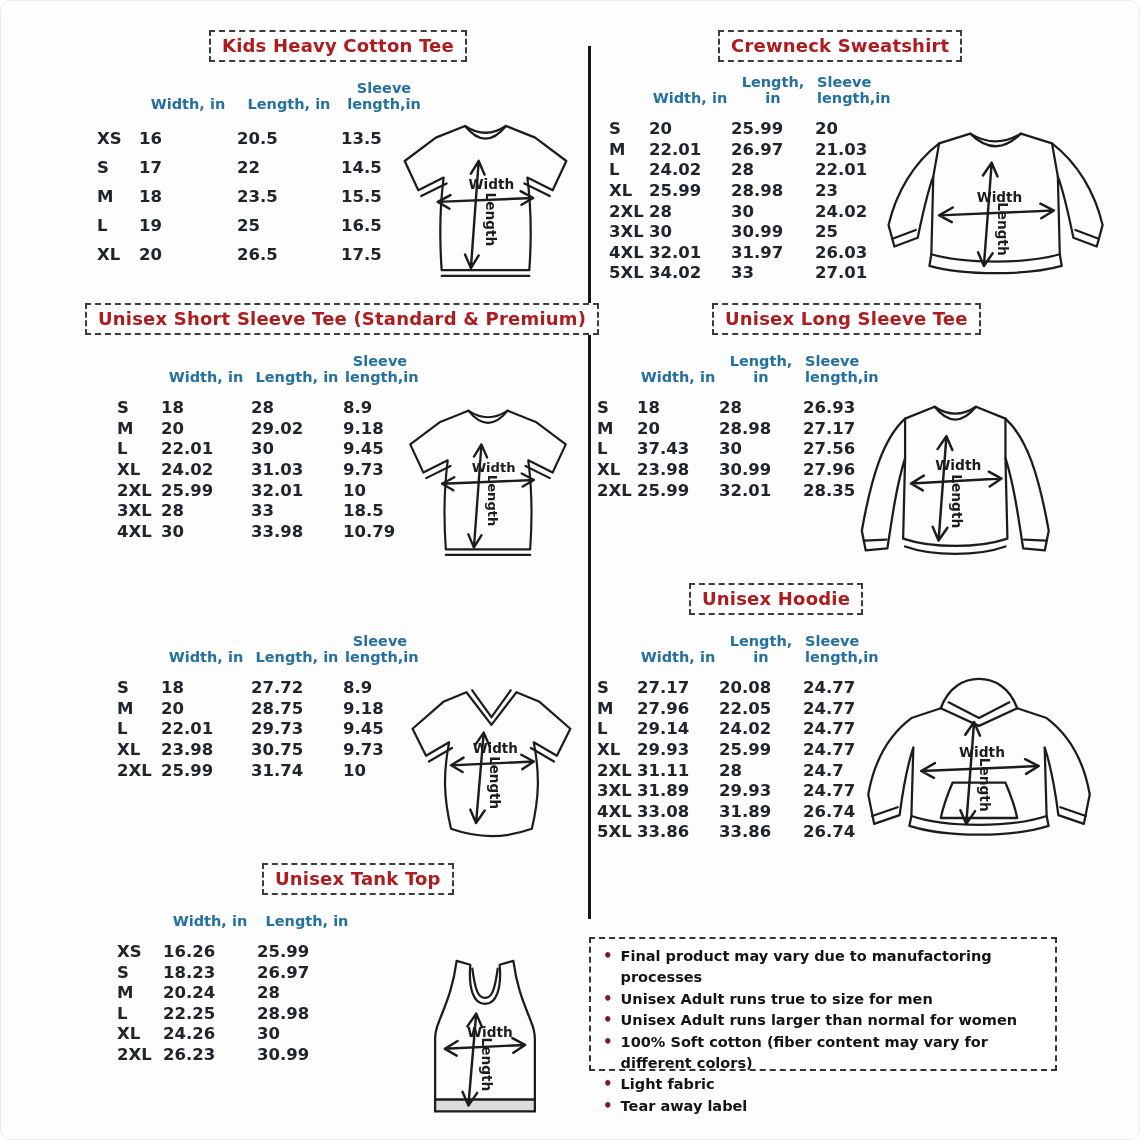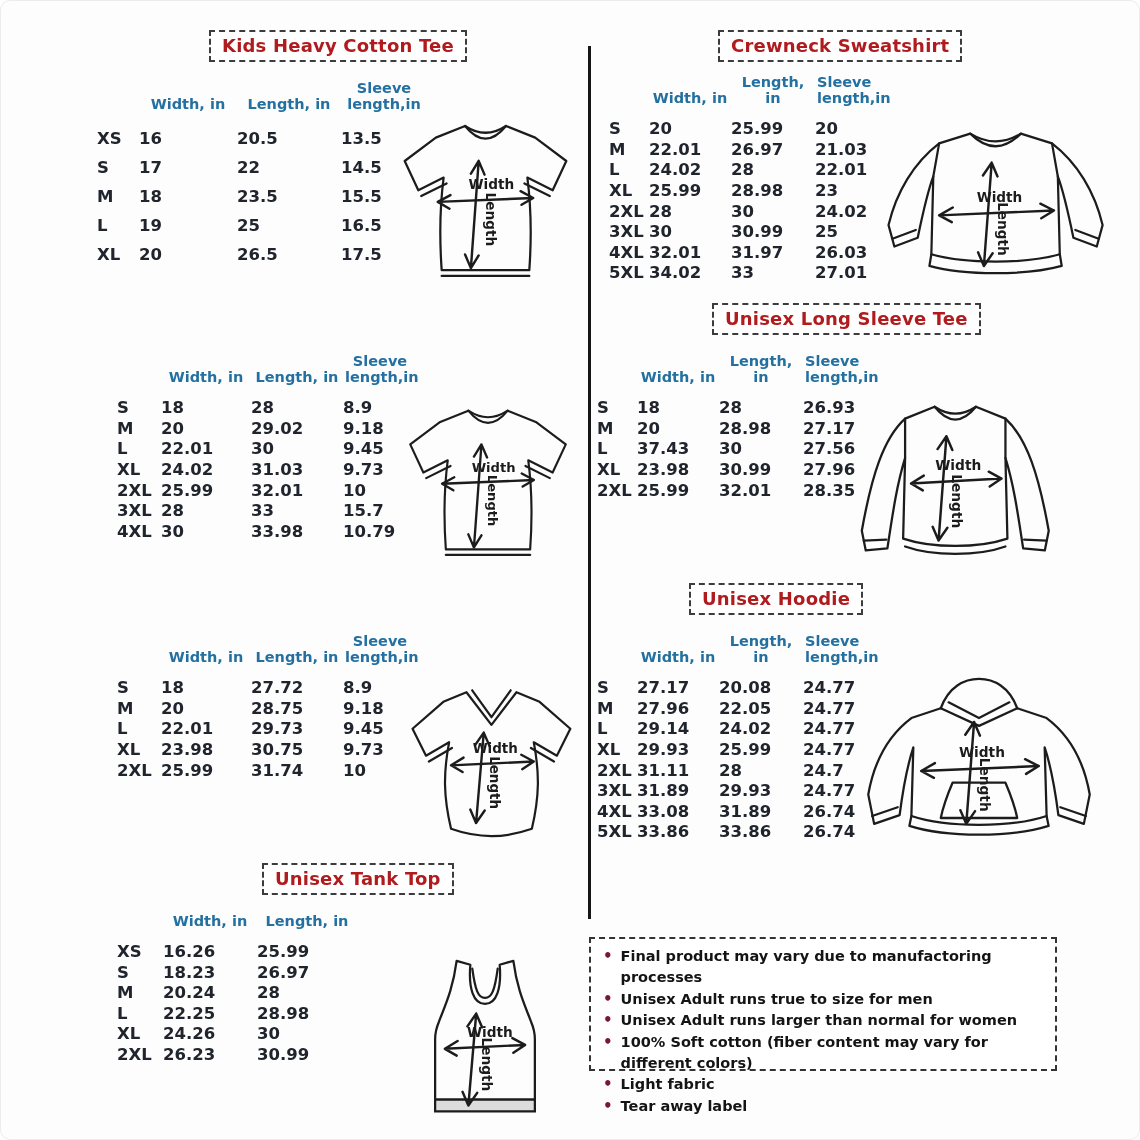--- a/index.html
+++ b/index.html
@@ -199,20 +199,21 @@
       <path class="ln" d="M14,122 L38,113 M226,122 L202,113"></path>
       <path class="ln" d="M52,150 C88,160 152,160 188,150 M54,138 L52,150 M186,138 L188,150"></path>
       <path class="ar" d="M62,98 L180,93 M62,98 l14,-8 M62,98 l13,7 M180,93 l-14,-7 M180,93 l-13,8"></path>
       <path class="ar" d="M116,44 L108,150 M116,44 l-9,13 M116,44 l6,14 M108,150 l-6,-14 M108,150 l9,-13"></path>
       <text class="lbl" x="124" y="84" text-anchor="middle">Width</text>
       <text class="lbl" x="122" y="112" text-anchor="middle" transform="rotate(90 122 112)">Length</text>
     </svg>
   </section>
 
   <section class="panel" style="left:60px; top:298px; width:528px; height:272px;">
+    <div class="title-box" style="left:24px; top:4px;">Unisex Short Sleeve Tee (Standard &amp; Premium)</div>
     <table class="dense" style="left:56px; top:54px; width:300px;">
       <colgroup>
           <col style="width:44px">
           <col style="width:90px">
           <col style="width:92px">
           <col style="width:74px">
         </colgroup>
       <thead>
           <tr>
         <th></th>
@@ -256,21 +257,21 @@
             <td class="size">2XL</td>
             <td>25.99</td>
             <td>32.01</td>
             <td>10</td>
           </tr>
 
           <tr>
             <td class="size">3XL</td>
             <td>28</td>
             <td>33</td>
-            <td>15.7</td>
+            <td>18.5</td>
           </tr>
 
           <tr>
             <td class="size">4XL</td>
             <td>30</td>
             <td>33.98</td>
             <td>10.79</td>
           </tr>
         </tbody>
     </table>

